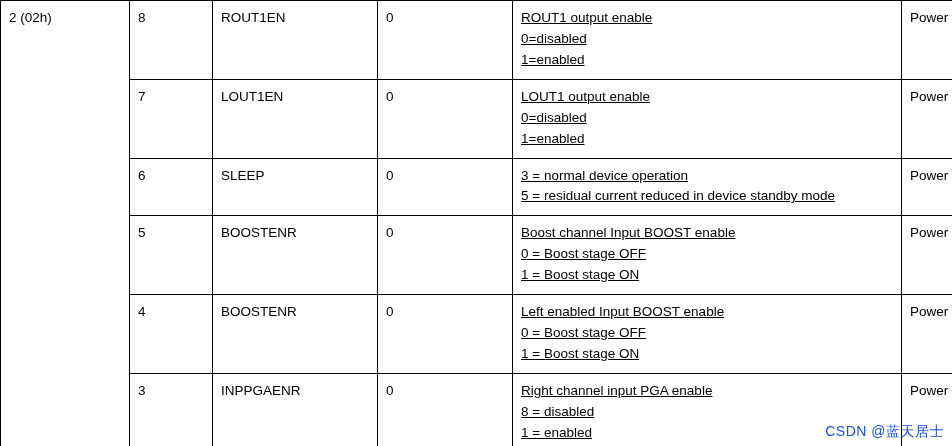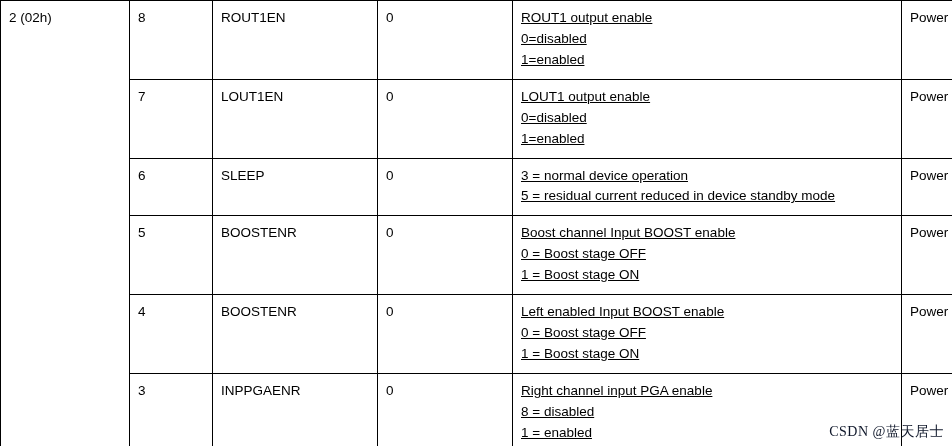--- a/index.html
+++ b/index.html
@@ -37,22 +37,22 @@
 
   .desc-line {
     display: block;
     white-space: normal;
   }
   .watermark {
     position: absolute;
     right: 8px;
     bottom: 5px;
     font-size: 14px;
-    color: #0f172a;
-    font-family: Liberation Serif, serif;
+    color: #1d4ed8;
+    font-family: Liberation Sans, sans-serif;
     letter-spacing: 0.5px;
     pointer-events: none;
   }
 </style>
 </head>
 <body>
 
 <table class="reg-table">
   <tbody>
     <tr>

